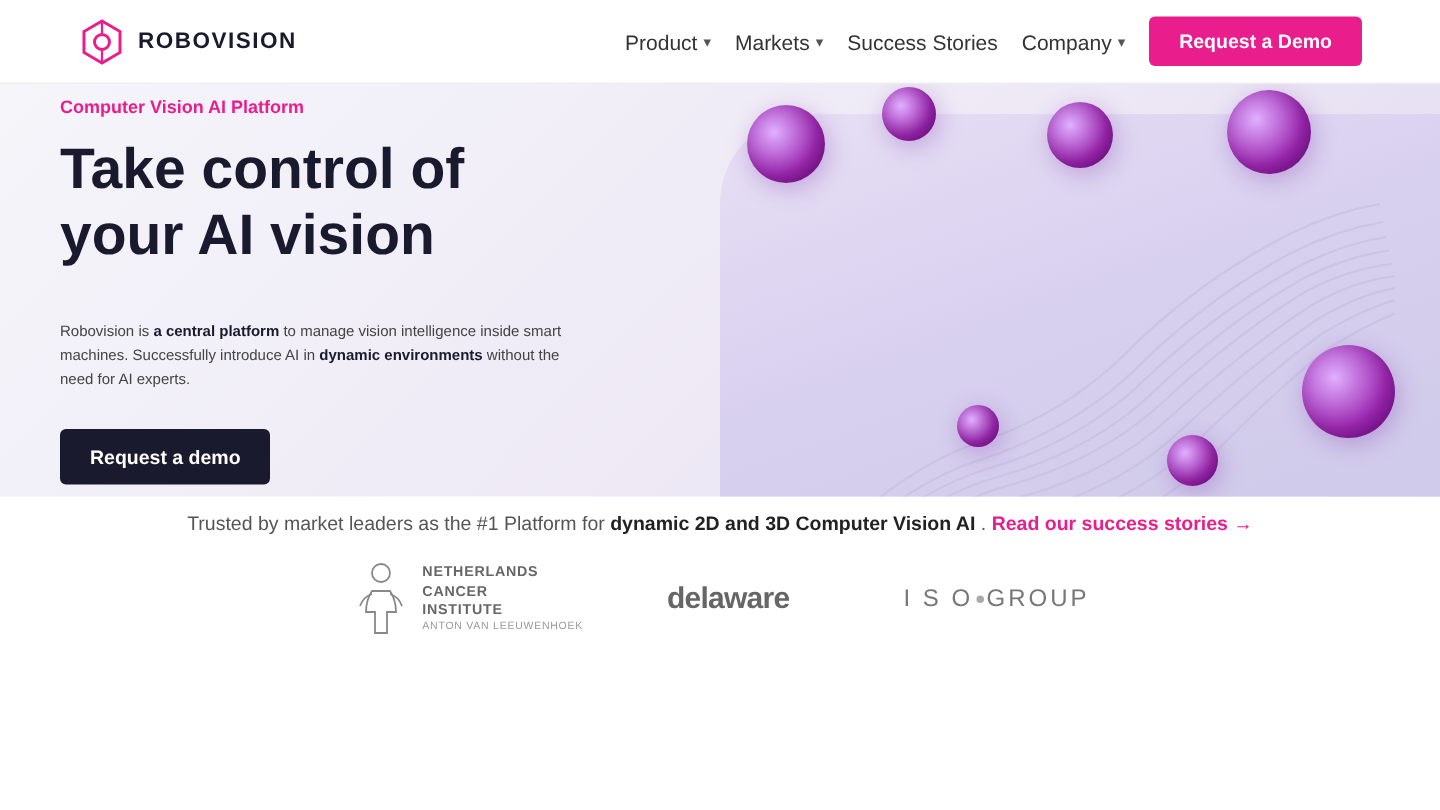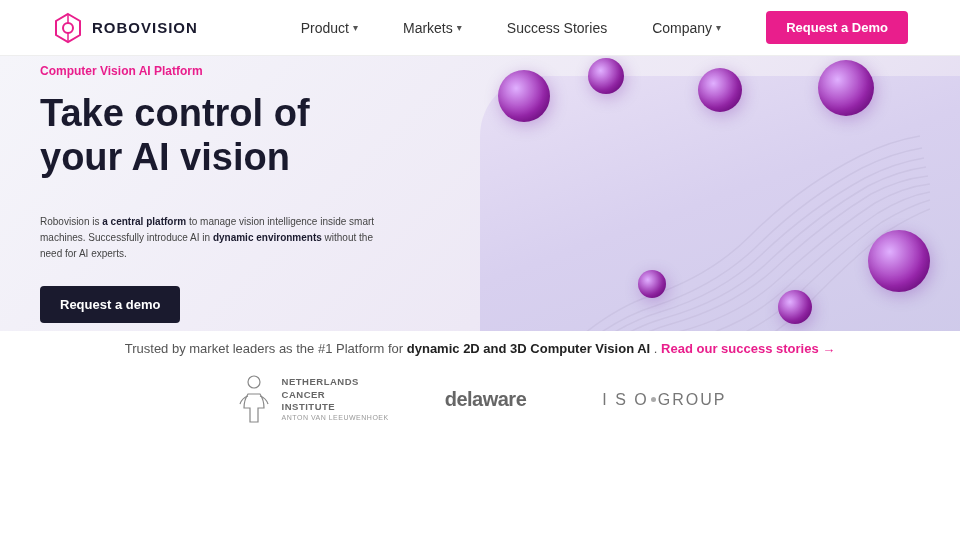--- a/index.html
+++ b/index.html
@@ -7,21 +7,21 @@
 
     
     nav {
       display: flex; align-items: center; justify-content: space-between;
       padding: 0 52px; height: 56px; background: #fff;
       border-bottom: 1px solid #eee; position: relative; z-index: 10;
     }
     .nav-logo { display: flex; align-items: center; gap: 8px; cursor: pointer; }
     .nav-logo-icon { width: 32px; height: 32px; }
     .nav-logo-text { font-size: 15px; font-weight: 700; color: #1a1a2e; letter-spacing: 1px; }
-    .nav-links { display: flex; align-items: center; gap: 45px; }
+    .nav-links { display: flex; align-items: center; gap: 16px; }
     .nav-link { font-size: 14px; color: #333; cursor: pointer; display: flex; align-items: center; gap: 4px; }
     .nav-chevron { font-size: 10px; color: #555; }
     .nav-cta {
       background: #e91e8c; color: #fff; border: none; border-radius: 4px;
       padding: 9px 20px; font-size: 13px; font-weight: 600; cursor: pointer;
     }
 
     
     .hero {
       position: relative; height: 275px; background: linear-gradient(135deg, #f5f5fa 0%, #ede8f5 60%, #e0d8f0 100%);

